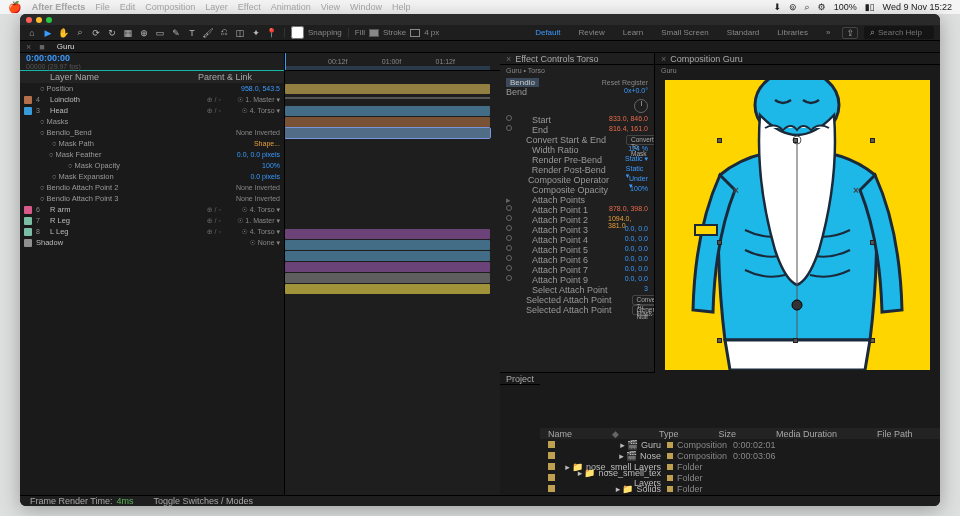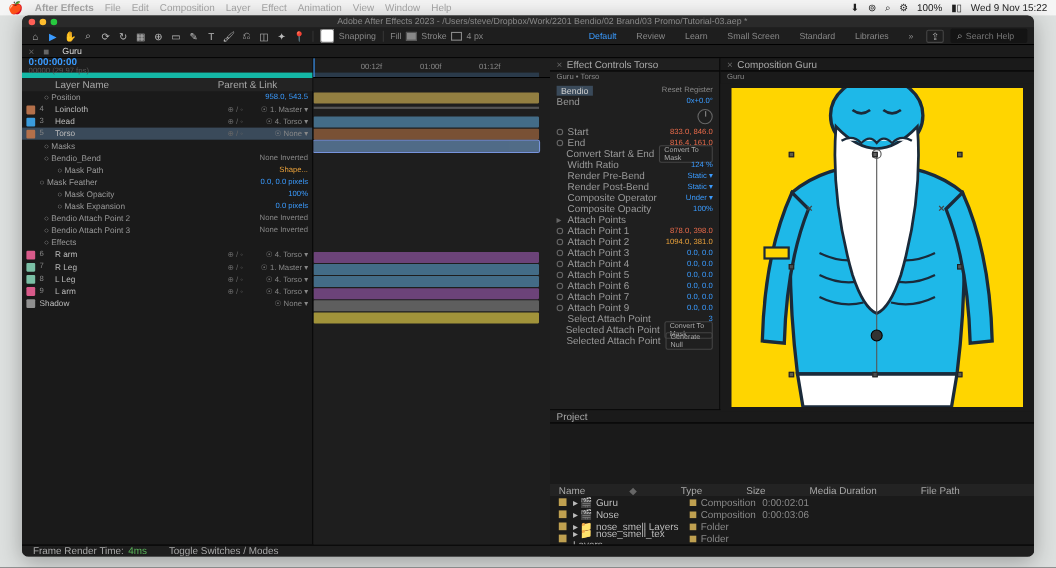--- a/index.html
+++ b/index.html
@@ -30,21 +30,21 @@
 
 .panel-strip { height: 12px; background: #1b1b1b; display: flex; align-items: center; padding: 0 6px; gap: 8px; border-bottom: 1px solid #000; }
 .panel-tab { font-size: 8px; color: #999; padding: 1px 4px; }
 .panel-tab.active { color: #ddd; }
 
 .main { flex: 1; display: flex; min-height: 0; }
 .left-col { width: 265px; background: #1a1a1a; display: flex; flex-direction: column; border-right: 1px solid #000; }
 .mid-col { flex: 1; background: #1a1a1a; display: flex; flex-direction: column; }
 .right-area { width: 440px; display: flex; flex-direction: column; }
 
-.tl-header { height: 18px; background: #1e1e1e; padding: 2px 6px; display: flex; flex-direction: column; justify-content: center; border-bottom: 5px solid #14b8a6; }
+.tl-header { height: 18px; background: #1e1e1e; padding: 2px 6px; display: flex; flex-direction: column; justify-content: center; border-bottom: 1px solid #14b8a6; }
 .tl-header .tc { color: #3a9bff; font-size: 9px; font-weight: 600; }
 .tl-header .smpte { font-size: 7px; color: #555; }
 
 .layer-cols { height: 12px; background: #232323; display: flex; align-items: center; padding: 0 4px; font-size: 7px; color: #777; gap: 30px; }
 
 .layer-list { flex: 1; overflow: hidden; }
 .layer-row { height: 11px; display: flex; align-items: center; padding: 0 4px; gap: 4px; position: relative; }
 .layer-row .sw { width: 8px; height: 8px; border-radius: 1px; }
 .layer-row .num { width: 10px; font-size: 7px; color: #888; }
 .layer-row .name { flex: 1; font-size: 7.5px; color: #bbb; white-space: nowrap; overflow: hidden; }
@@ -65,39 +65,39 @@
 .timeline-tracks { flex: 1; background: #1e1e1e; position: relative; overflow: hidden; }
 .timeline-tracks .bar { position: absolute; height: 10px; left: 0; right: 10px; border-radius: 1px; opacity: 0.85; }
 .timeline-tracks .mini { height: 2px; background: #555; left: 0; right: 10px; position: absolute; }
 
 .right-top { height: 320px; display: flex; border-bottom: 1px solid #000; }
 .effect-panel { width: 155px; background: #1f1f1f; display: flex; flex-direction: column; border-right: 1px solid #000; }
 .effect-header { height: 12px; padding: 1px 6px; font-size: 8px; color: #aaa; border-bottom: 1px solid #000; display: flex; align-items: center; }
 .effect-sub { padding: 2px 6px; font-size: 7px; color: #888; }
 .effect-body { flex: 1; padding: 2px 6px; overflow: hidden; }
 .effect-name { font-size: 8px; color: #ccc; padding: 1px 0; }
-.prop-row { display: flex; align-items: center; height: 10px; font-size: 7px; gap: 4px; }
+.prop-row { display: flex; height: 10px; font-size: 7px; gap: 20px; }
 .prop-row .circ { width: 6px; height: 6px; border: 1px solid #666; border-radius: 50%; flex-shrink: 0; }
 .prop-row .tri { color: #666; width: 6px; }
 .prop-row .plabel { flex: 1; color: #999; white-space: nowrap; }
 .prop-row .pval { color: #3a9bff; font-size: 7px; }
 .prop-row .pval.red { color: #e86a4a; }
 .prop-row .pval.orange { color: #e8a03a; }
 .prop-row .btn { font-size: 6.5px; color: #aaa; border: 1px solid #444; padding: 0 4px; border-radius: 2px; }
 .dial-area { display: flex; justify-content: flex-end; padding: 2px 0; }
 .dial { width: 14px; height: 14px; border: 1px solid #666; border-radius: 50%; position: relative; }
 .dial::after { content: ''; position: absolute; top: 1px; left: 50%; width: 1px; height: 5px; background: #888; }
 
 .comp-panel { flex: 1; background: #1a1a1a; display: flex; flex-direction: column; }
 .comp-header { height: 12px; padding: 1px 6px; font-size: 8px; color: #aaa; display: flex; align-items: center; border-bottom: 1px solid #000; }
 .comp-canvas { flex: 1; background: #1a1a1a; display: flex; align-items: center; justify-content: center; position: relative; padding: 4px; }
 .canvas-art { width: 265px; height: 290px; background: #ffd500; position: relative; overflow: hidden; }
 .comp-footer { height: 12px; background: #1e1e1e; display: flex; align-items: center; padding: 0 6px; gap: 6px; font-size: 7px; color: #888; }
 
-.right-bottom { flex: 1; background: #1a1a1a; display: flex; flex-direction: column; }
+.right-bottom { flex: 1; background: #1a1a1a; display: flex; flex-direction: row; text-align: right; }
 .proj-header { height: 12px; padding: 1px 6px; font-size: 8px; color: #aaa; border-bottom: 1px solid #000; display: flex; align-items: center; }
 .proj-body { flex: 1; }
 .proj-cols { height: 11px; background: #232323; display: flex; align-items: center; padding: 0 8px; font-size: 7px; color: #888; gap: 40px; }
 .proj-row { height: 11px; display: flex; align-items: center; padding: 0 8px; gap: 6px; font-size: 7.5px; }
 .proj-row .psw { width: 7px; height: 7px; }
 .proj-row .pname { width: 100px; color: #bbb; }
 .proj-row .ptype { width: 60px; color: #888; display: flex; align-items: center; gap: 4px;}
 .proj-row .ptype .tsw { width: 6px; height: 6px; }
 .proj-row .pdur { color: #888; }
 
@@ -136,21 +136,20 @@
     </div>
   </div>
 
   <div class="ae-window">
     <div class="titlebar">
       <div class="traffic">
         <div class="r"></div>
         <div class="y"></div>
         <div class="g"></div>
       </div>
-      <span class="title">Adobe After Effects 2023 - /Users/steve/Dropbox/Work/2201 Bendio/02 Brand/03 Promo/Tutorial-03.aep *</span>
     </div>
 
     <div class="toolbar">
       <span class="tool">⌂</span>
       <span class="tool" style="color:#3a9bff">▶</span>
       <span class="tool">✋</span>
       <span class="tool">⌕</span>
       <span class="tool">⟳</span>
       <span class="tool">↻</span>
       <span class="tool">▦</span>
@@ -217,86 +216,69 @@
               <span class="visicons">⊕ / ◦</span>
               <span class="parent">☉ 1. Master ▾</span>
             </div>
             <div class="layer-row">
               <span class="sw" style="background:#3a9bdc"></span>
               <span class="num">3</span>
               <span class="name">Head</span>
               <span class="visicons">⊕ / ◦</span>
               <span class="parent">☉ 4. Torso ▾</span>
             </div>
-            <div class="layer-row sel">
-              <span class="sw" style="background:#b4704a"></span>
-              <span class="num">5</span>
-              <span class="name">Torso</span>
-              <span class="visicons">⊕ / ◦</span>
-              <span class="parent">☉ None ▾</span>
-            </div>
             <div class="layer-row prop">
               <span class="name">○ Masks</span>
             </div>
             <div class="layer-row prop">
               <span class="name">○ Bendio_Bend</span>
               <span class="val none">None   Inverted</span>
             </div>
             <div class="layer-row prop" style="padding-left: 32px;">
               <span class="name">○ Mask Path</span>
               <span class="val shape">Shape...</span>
             </div>
-            <div class="layer-row prop" style="padding-left: 16px;">
+            <div class="layer-row prop" style="padding-left: 16px; margin-left: 13px;">
               <span class="name">○ Mask Feather</span>
               <span class="val ">0.0, 0.0 pixels</span>
             </div>
-            <div class="layer-row prop" style="padding-left: 32px;">
+            <div class="layer-row prop" style="padding-left: 48px;">
               <span class="name">○ Mask Opacity</span>
               <span class="val ">100%</span>
             </div>
             <div class="layer-row prop" style="padding-left: 32px;">
               <span class="name">○ Mask Expansion</span>
               <span class="val ">0.0 pixels</span>
             </div>
             <div class="layer-row prop">
               <span class="name">○ Bendio Attach Point 2</span>
               <span class="val none">None   Inverted</span>
             </div>
             <div class="layer-row prop">
               <span class="name">○ Bendio Attach Point 3</span>
               <span class="val none">None   Inverted</span>
-            </div>
-            <div class="layer-row prop">
-              <span class="name">○ Effects</span>
             </div>
             <div class="layer-row">
               <span class="sw" style="background:#d85a8a"></span>
               <span class="num">6</span>
               <span class="name">R arm</span>
               <span class="visicons">⊕ / ◦</span>
               <span class="parent">☉ 4. Torso ▾</span>
             </div>
             <div class="layer-row">
               <span class="sw" style="background:#7abfa5"></span>
               <span class="num">7</span>
               <span class="name">R Leg</span>
               <span class="visicons">⊕ / ◦</span>
               <span class="parent">☉ 1. Master ▾</span>
             </div>
             <div class="layer-row">
               <span class="sw" style="background:#7abfa5"></span>
               <span class="num">8</span>
               <span class="name">L Leg</span>
-              <span class="visicons">⊕ / ◦</span>
-              <span class="parent">☉ 4. Torso ▾</span>
-            </div>
-            <div class="layer-row">
-              <span class="sw" style="background:#d85a8a"></span>
-              <span class="num">9</span>
-              <span class="name">L arm</span>
               <span class="visicons">⊕ / ◦</span>
               <span class="parent">☉ 4. Torso ▾</span>
             </div>
             <div class="layer-row">
               <span class="sw" style="background:#909090"></span>
               <span class="name">Shadow</span>
               <span class="parent">☉ None ▾</span>
             </div>
           </div>
       </div>

